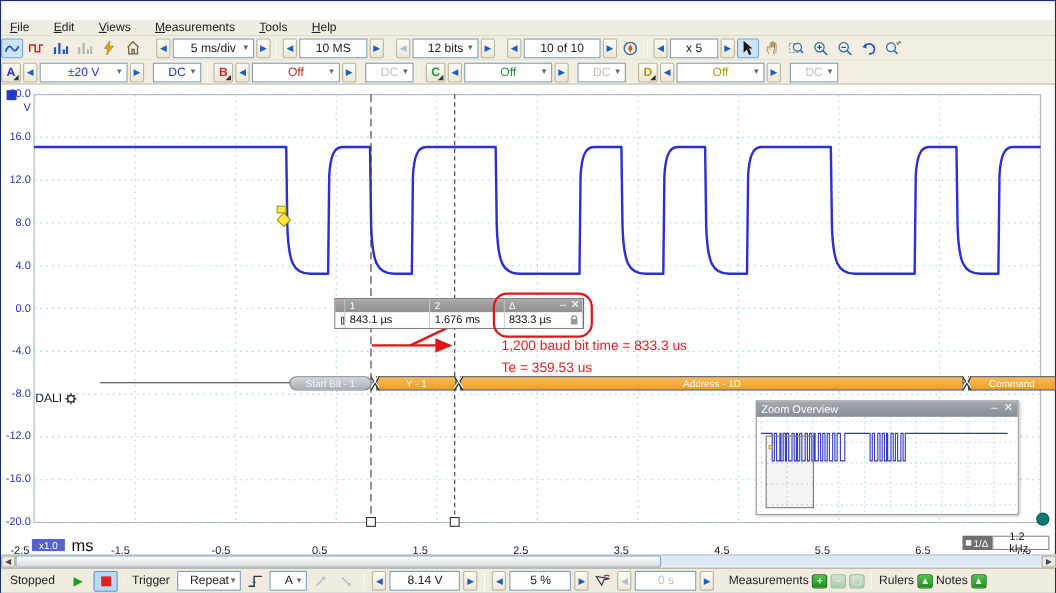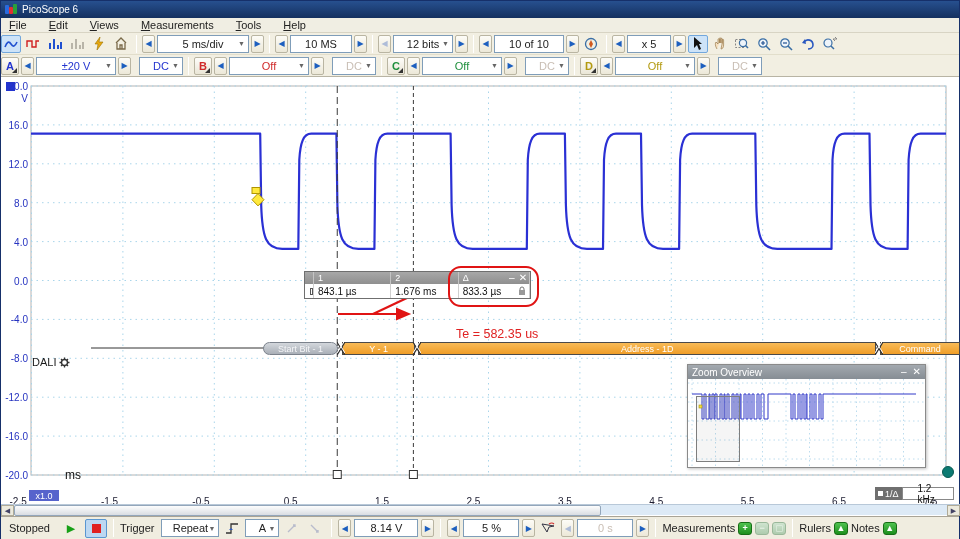--- a/index.html
+++ b/index.html
@@ -83,21 +83,21 @@
     background:#fff; z-index:6; box-shadow:1px 1px 3px rgba(0,0,0,.25); }
   .overview .obar { height:14px; background:linear-gradient(#a3a9af,#868d94); color:#fff; font-size:10px;
     display:flex; align-items:center; padding:0 4px; }
   .overview .obtns { margin-left:auto; display:flex; gap:6px; font-size:10px; line-height:12px; }
   .overview .obody { position:relative; width:237px; height:88px; background:#fff; }
   .ozoomrect { position:absolute; left:8px; top:17px; width:44px; height:66px; border:1px solid #7e7e7e; background:rgba(120,120,120,.07); }
 
   
   .xscale-badge { position:absolute; left:28px; top:413px; width:30px; height:11px; background:#5663cc; color:#fff;
     font-size:9px; display:flex; align-items:center; justify-content:center; z-index:3; }
-  .xunit { position:absolute; left:64px; top:391px; font-size:12px; color:#111; z-index:3; }
+  .xunit { position:absolute; left:64px; top:411px; font-size:15px; color:#111; z-index:3; }
   .freqbox { position:absolute; left:874px; top:410px; height:13px; display:flex; font-size:9px; z-index:3; }
   .freqbox .fl { background:#6f6f6f; color:#fff; display:flex; align-items:center; padding:0 3px; gap:2px; }
   .freqbox .fl i { width:5px; height:5px; background:#fff; display:inline-block; }
   .freqbox .fv { background:#fff; border:1px solid #888; color:#111; font-size:10px; display:flex; align-items:center; padding:0 15px; width:52px; }
 
   
   .hscroll { position:absolute; left:0; top:427px; width:960px; height:11px; background:#ddeaf6; border-top:1px solid #b8c8d8; z-index:3; }
   .hs-btn { position:absolute; top:0; width:13px; height:11px; background:#eceadd; border:1px solid #b0ab98;
     font-size:7px; color:#446; display:flex; align-items:center; justify-content:center; }
   .hs-thumb { position:absolute; left:13px; top:0; width:587px; height:11px; background:linear-gradient(#fdfdfd,#d9dde2);
@@ -112,28 +112,20 @@
   .stopsq { width:9px; height:9px; background:#e02020; }
   .greenbtn { width:14px; height:13px; border-radius:3px; background:linear-gradient(#4fc24f,#1d8f1d);
     border:1px solid #166e16; color:#fff; font-size:9px; line-height:11px; text-align:center; font-weight:bold; }
   .greenbtn.dis { background:linear-gradient(#cfe4cf,#aecbae); border-color:#9ab89a; color:#e8f2e8; }
 </style>
 </head>
 <body>
 
 <div id="app">
 
-  <div class="titlebar">
-    <span class="appicon">
-      <i style="left:0;top:1px;height:9px;background:#2a6adf"></i>
-      <i style="left:4px;top:3px;height:7px;background:#e03030"></i>
-      <i style="left:8px;top:0;height:10px;background:#2aa03a"></i>
-    </span>
-    <span class="ttl">PicoScope 6</span>
-  </div>
 
   <div class="menubar" id="menubar">
       <span><u>F</u>ile</span>
       <span><u>E</u>dit</span>
       <span><u>V</u>iews</span>
       <span><u>M</u>easurements</span>
       <span><u>T</u>ools</span>
       <span><u>H</u>elp</span>
     </div>
 
@@ -163,21 +155,21 @@
           <path d="M7,0 L2,7 H5 L4,13 L10,5 H6 Z" fill="#e8a80e" stroke="#9a7200" stroke-width="0.6"></path>
         </svg>
       </span>
     <span class="tbtn">
       <svg width="14" height="13">
           <path d="M2,6 L7,1 L12,6 M3,6 V12 H11 V6 M6,12 V8 H8 V12" fill="none" stroke="#7a6a4a" stroke-width="1.3"></path>
         </svg>
       </span>
     <span class="sep"></span>
     <span class="spinbtn">◀</span>
-    <span class="valbox" style="width:92px">
+    <span class="valbox" style="width:74px">
       <span>5 ms/div</span>
         <span class="dd">▼</span>
       </span>
     <span class="spinbtn">▶</span>
     <span class="sep"></span>
     <span class="spinbtn">◀</span>
     <span class="valbox" style="width:62px">
       <span>10 MS</span>
       </span>
     <span class="spinbtn">▶</span>
@@ -404,21 +396,22 @@
           <span>833.3 µs</span>
           <svg class="lock" width="8" height="10">
               <path d="M2,4 V3 a2,2 0 0 1 4,0 V4" fill="none" stroke="#777" stroke-width="1"></path>
               <rect x="1" y="4" width="6" height="5" fill="#999"></rect>
             </svg>
         </div>
       </div>
     </div>
 
     <div class="redrect"></div>
-    <div class="redtext" style="left:455px;top:250px">Te = 582.35 us</div>
+    <div class="redtext" style="left:455px;top:230px">1,200 baud bit time = 833.3 us</div>
+    <div class="redtext" style="left:455px;top:250px">Te = 359.53 us</div>
 
     <div id="decode-track">
         <div class="decode-seg seg-gray" style="left: 261.942px; width: 74.948px;">Start Bit - 1</div>
         <div class="decode-seg seg-orange" style="left: 341.46px; width: 72.206px;">Y - 1</div>
         <span class="xjunct" style="left: 336.46px;"><svg width="8" height="13">
             <path d="M0,0 L8,13 M8,0 L0,13" stroke="#333" stroke-width="1.4"></path>
             <path d="M1.2,0 L8,11 M6.8,0 L0,11" stroke="#fff" stroke-width="1"></path>
           </svg></span>
         <div class="decode-seg seg-orange" style="left: 417.322px; width: 457.914px;">Address - 1D</div>
         <span class="xjunct" style="left: 412.322px;"><svg width="8" height="13">

